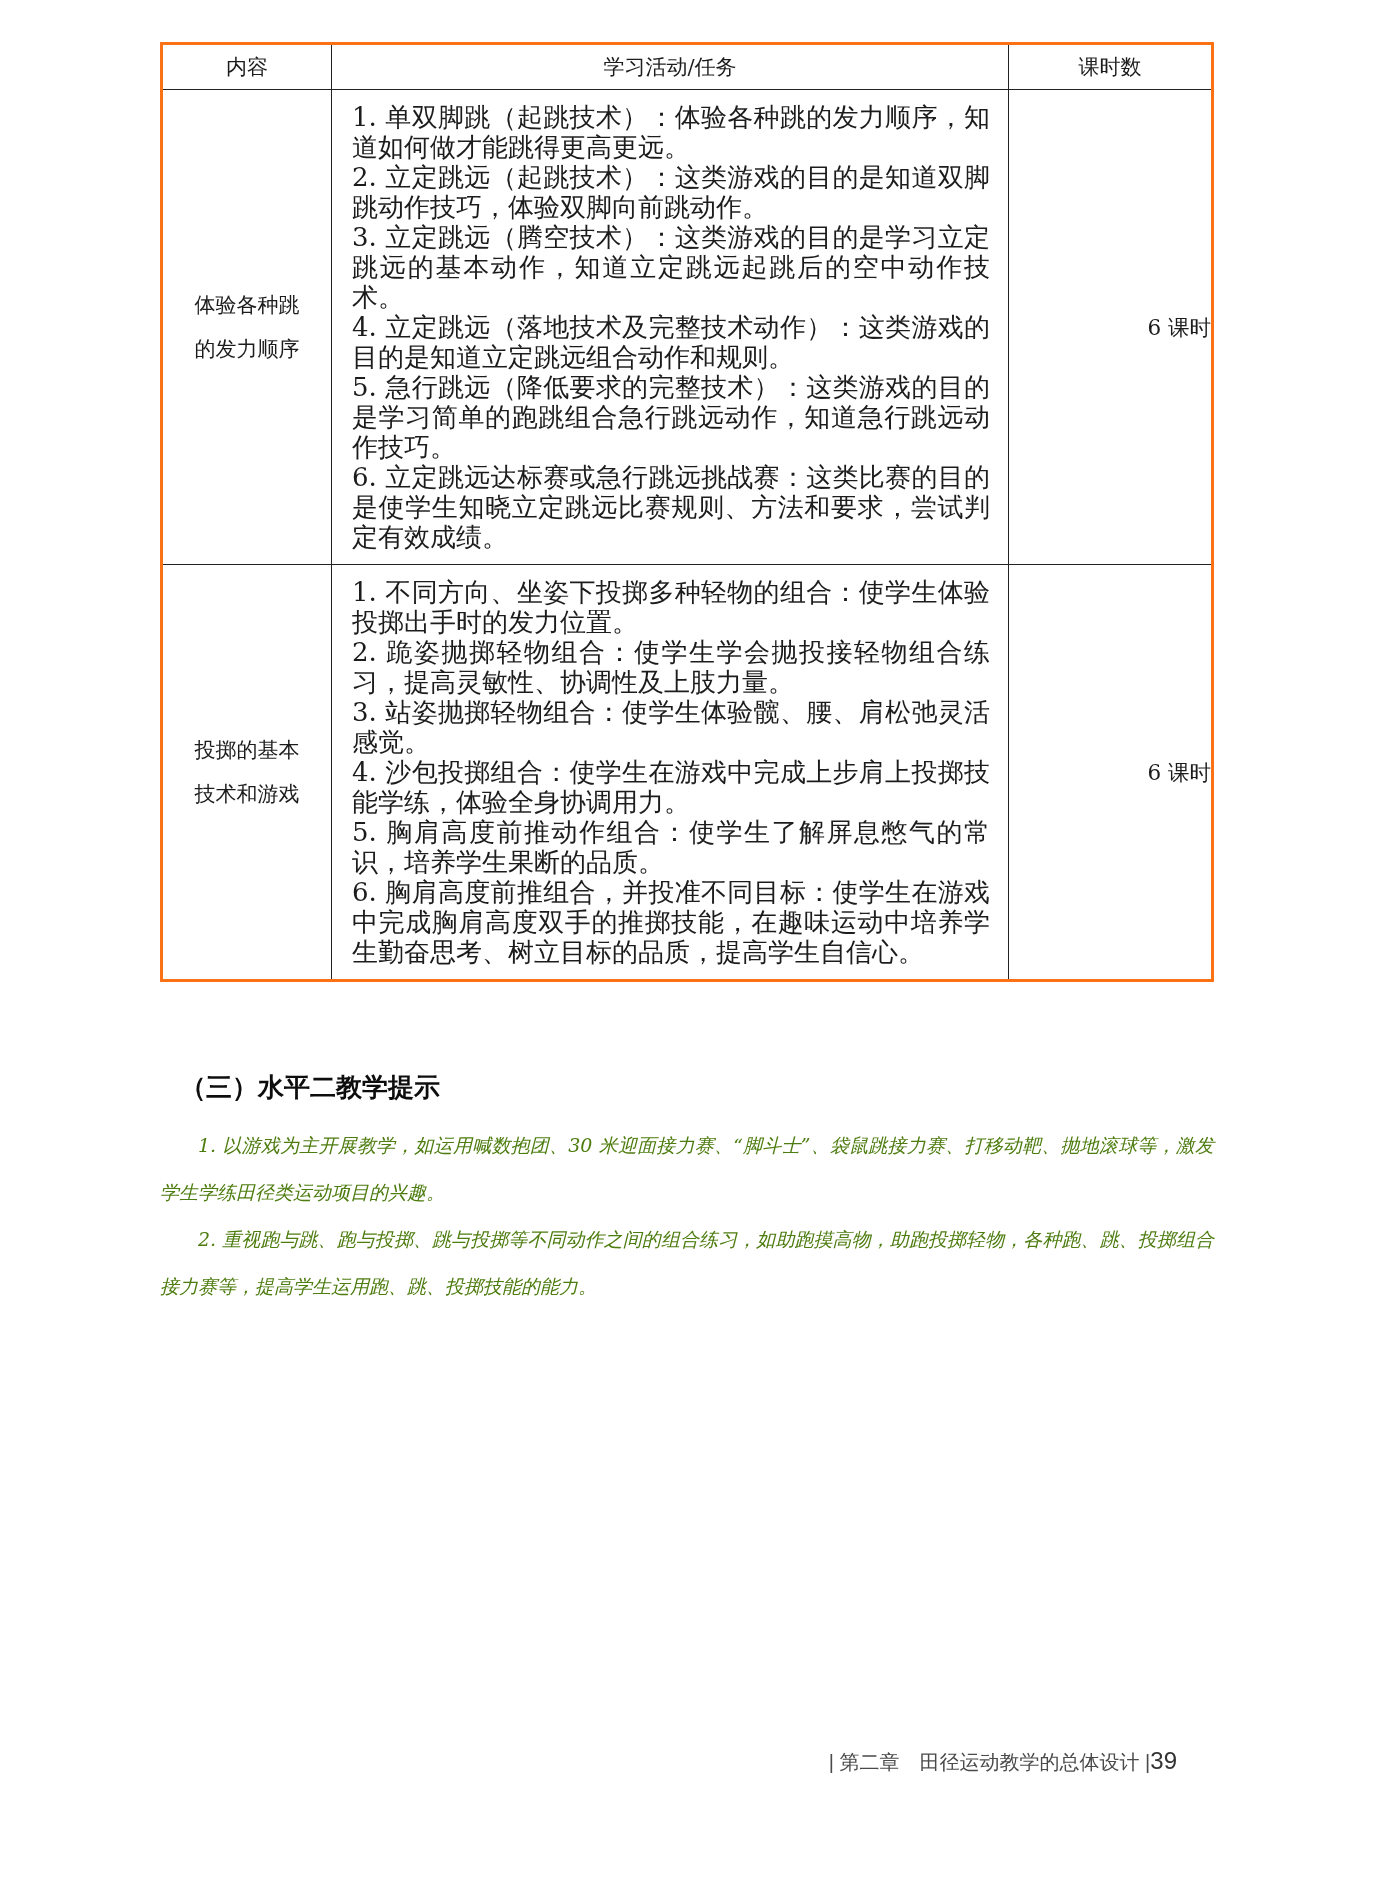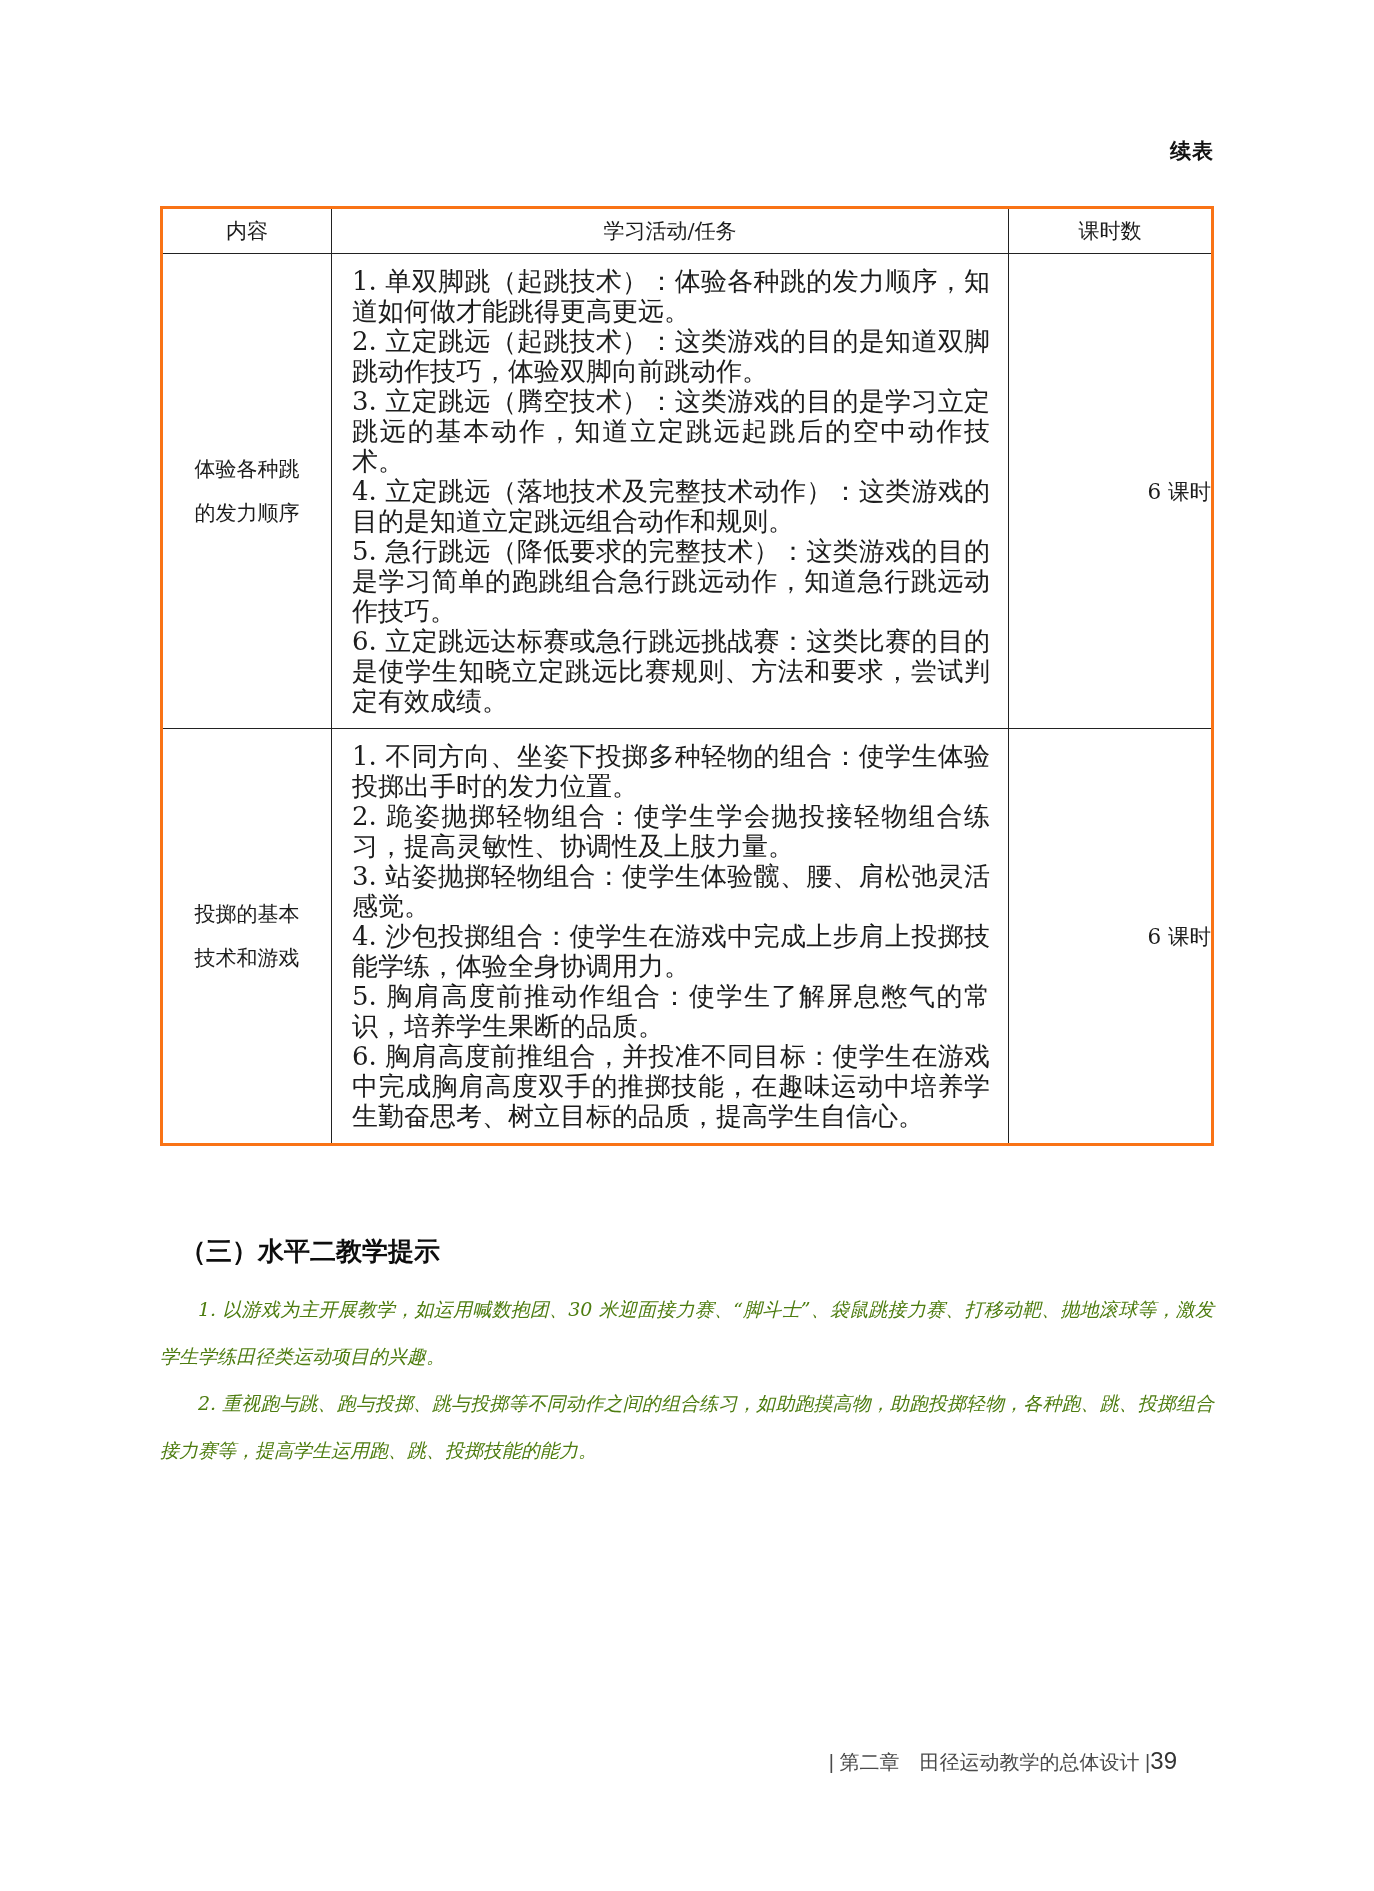--- a/index.html
+++ b/index.html
@@ -103,21 +103,20 @@
   .page-footer .page-number {
     font-size: 24px;
     color: #333;
   }
 </style>
 </head>
 <body>
 
 <div class="page">
 
-  <div class="continued-label">续表</div>
 
   <table class="content-table">
     <thead>
       <tr>
         <th class="col-content">内容</th>
         <th class="col-activities">学习活动/任务</th>
         <th class="col-hours">课时数</th>
       </tr>
     </thead>
     <tbody>

